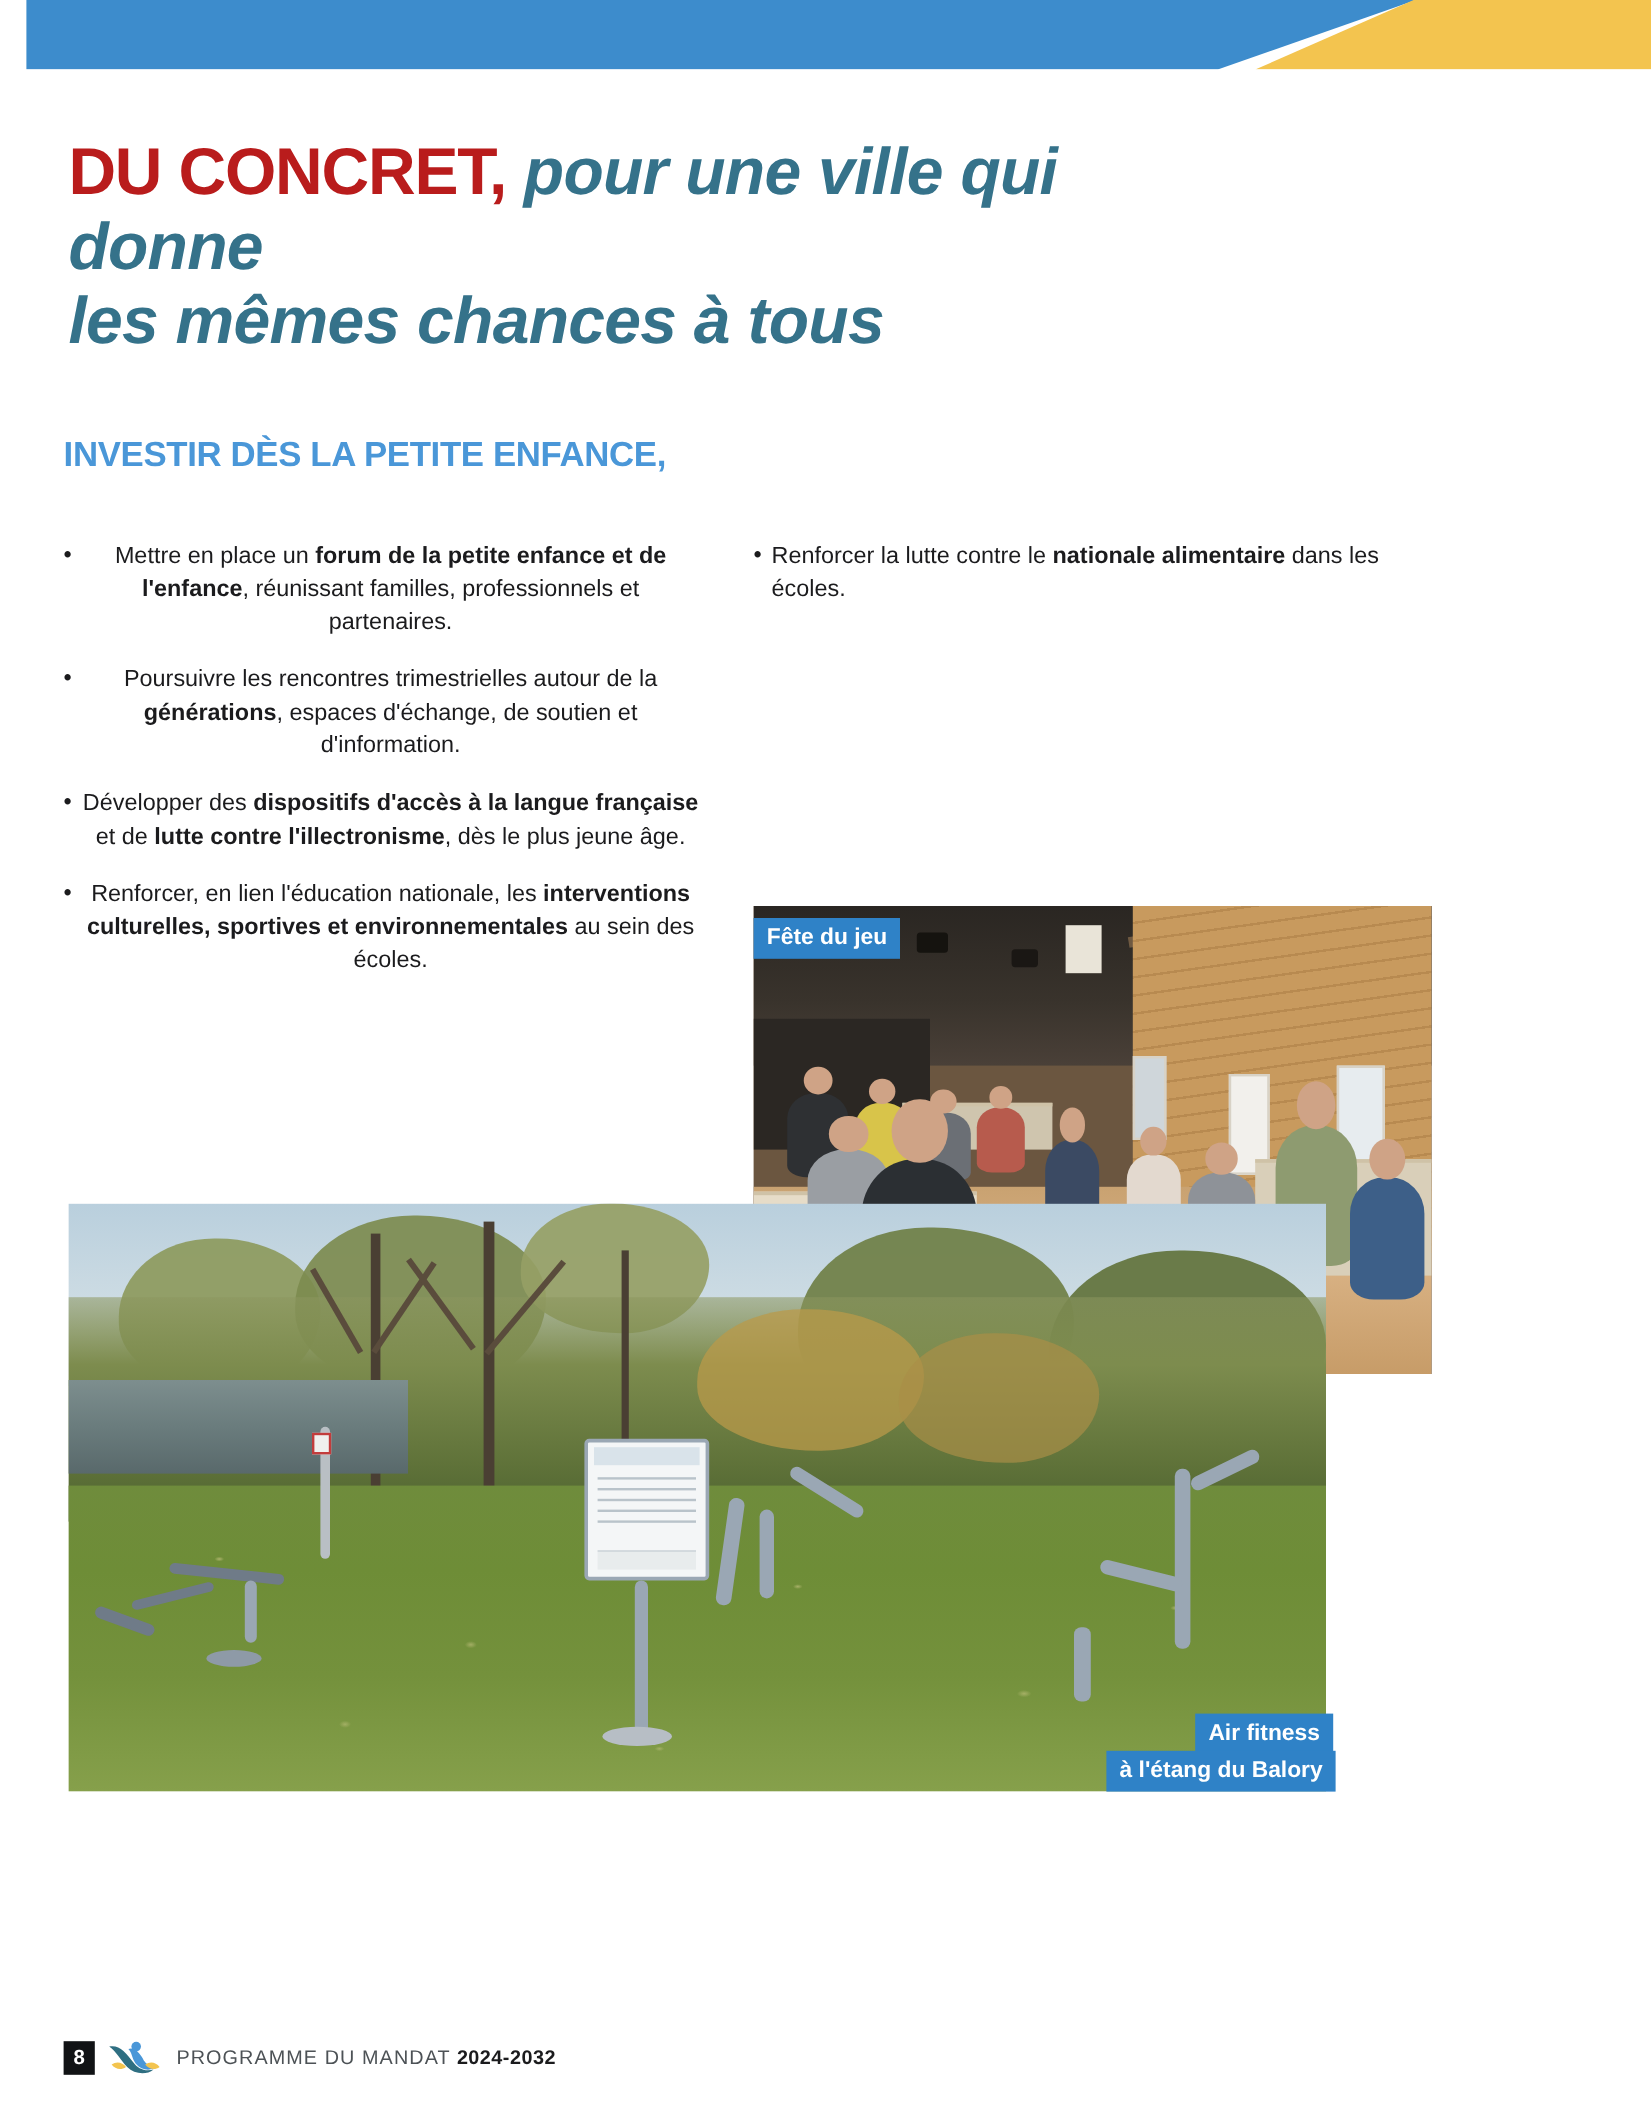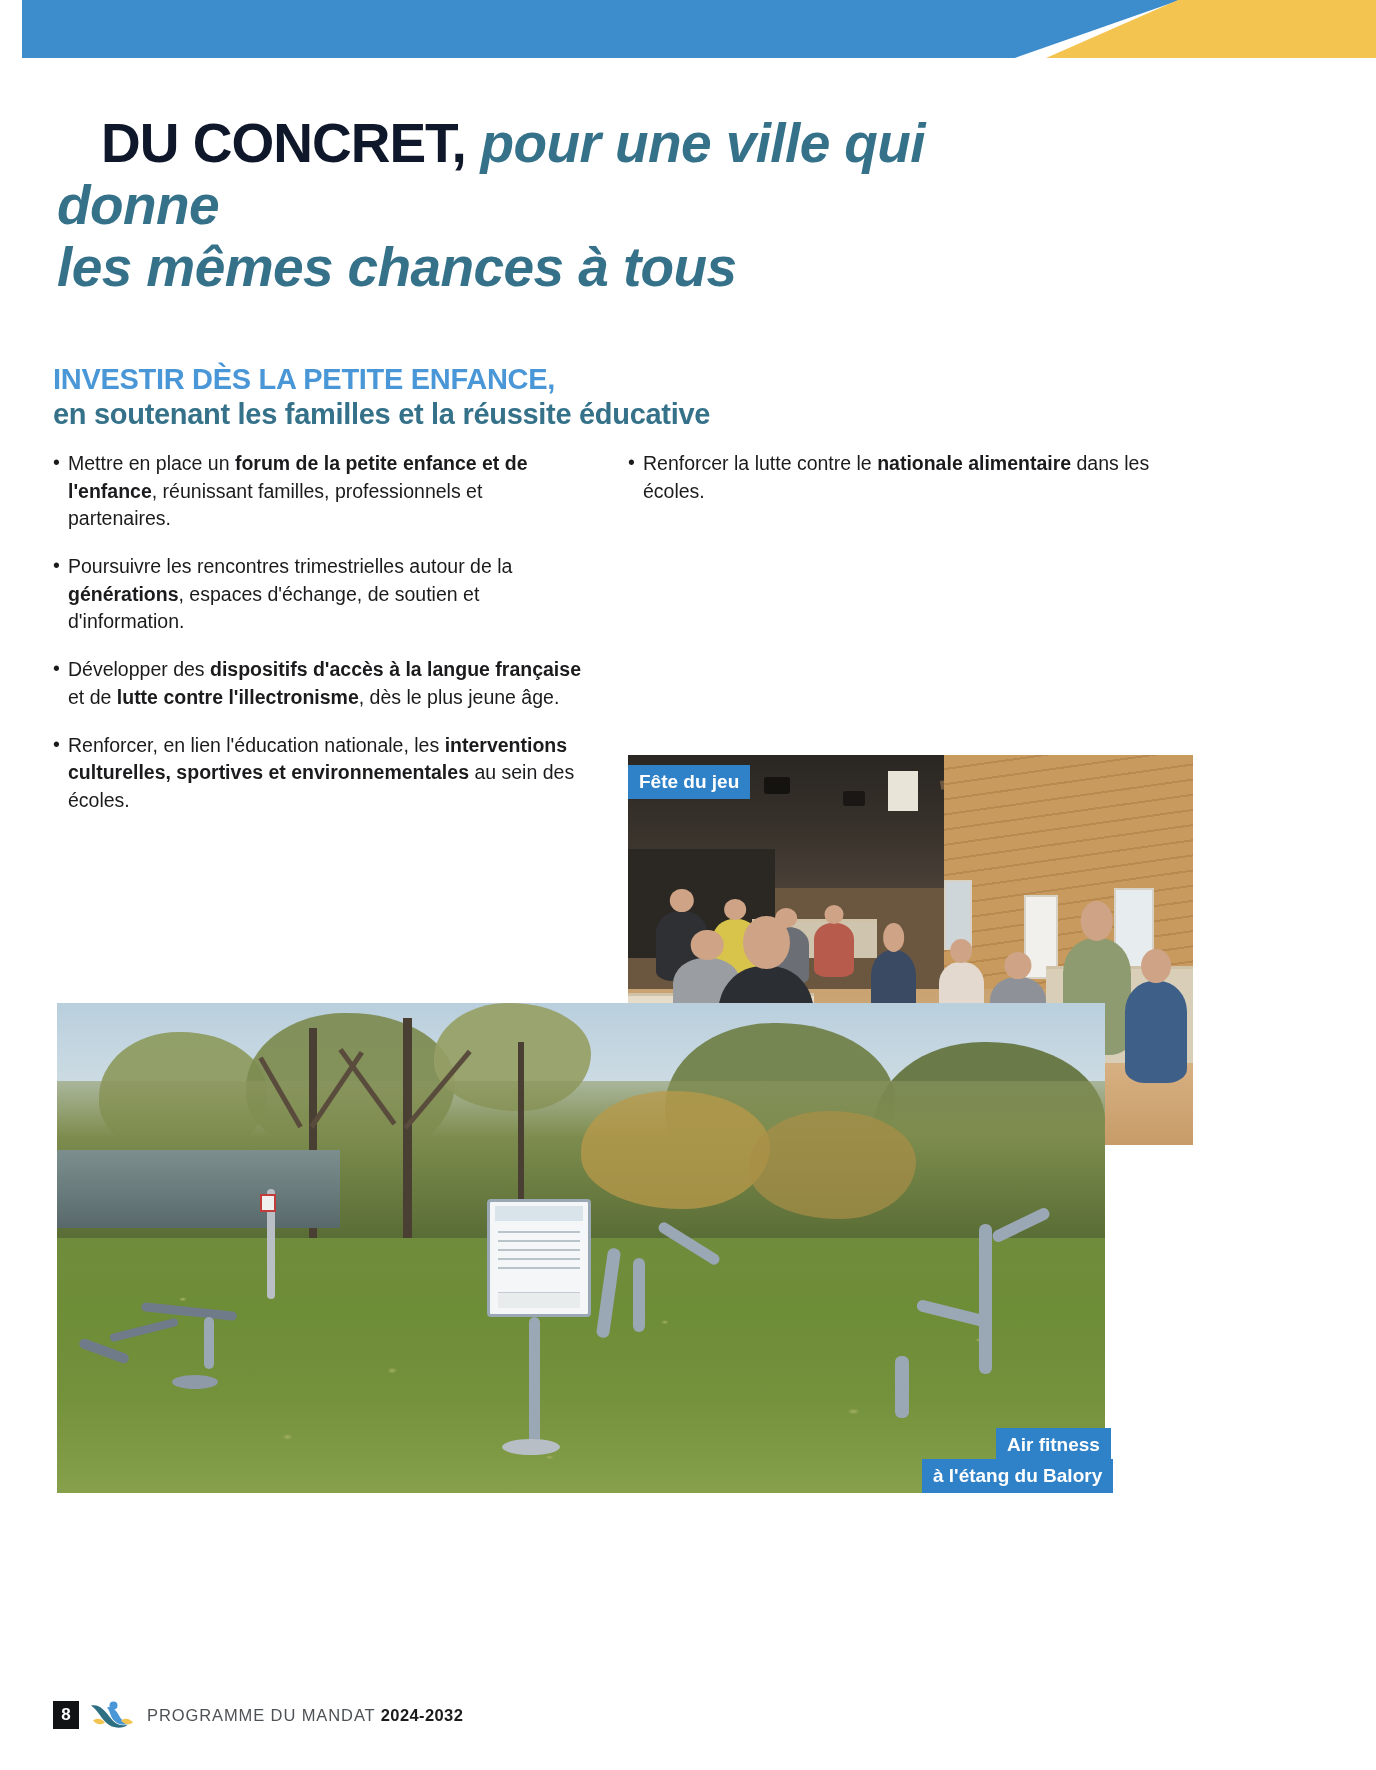--- a/index.html
+++ b/index.html
@@ -60,25 +60,24 @@
     left: 57px;
     width: 960px;
     font-family: "Liberation Sans Narrow", "Liberation Sans", sans-serif;
     font-size: 55px;
     line-height: 1.13;
     font-weight: 700;
     letter-spacing: -0.6px;
     color: #35728a;
   }
   .headline .hl-accent {
-    color: #0f172a;
+    color: #b91c1c;
     font-style: normal;
     font-weight: 700;
     letter-spacing: -1px;
-    margin-left: 44px;
   }
   .headline .hl-italic {
     font-style: italic;
     color: #35728a;
     font-weight: 700;
   }
 
   
   .callout {
     position: absolute;
@@ -121,21 +120,21 @@
     margin-top: 1px;
   }
 
   
   .col {
     position: absolute;
     font-size: 19.5px;
     line-height: 1.42;
     color: #1b1b1d;
   }
-  .col-left  { top: 450px; left: 53px;  width: 530px; }
+  .col-left  { top: 450px; left: 53px;  width: 530px; text-align: center; }
   .col-right { top: 450px; left: 628px; width: 545px; }
 
   .bullet {
     position: relative;
     padding-left: 15px;
     margin-bottom: 20px;
   }
   .bullet:last-child { margin-bottom: 0; }
   .bullet::before {
     content: "•";
@@ -322,21 +321,20 @@
   <div class="left-edge"></div>
 
   <h1 class="headline">
     <span class="hl-accent">DU CONCRET,</span><span class="hl-italic"> pour une ville qui donne</span><br>
     <span class="hl-italic">les mêmes chances à tous</span>
   </h1>
 
 
   <h2 class="section-head">
     <span class="sh-line1">INVESTIR DÈS LA PETITE ENFANCE,</span>
-    <span class="sh-line2">en soutenant les familles et la réussite éducative</span>
   </h2>
 
   <div class="col col-left" id="col-left">
       <div class="bullet"><span>Mettre en place un </span><b>forum de la petite enfance et de l'enfance</b><span>, réunissant familles, professionnels et partenaires.</span></div>
       <div class="bullet"><span>Poursuivre les rencontres trimestrielles autour de la </span><b>générations</b><span>, espaces d'échange, de soutien et d'information.</span></div>
       <div class="bullet"><span>Développer des </span><b>dispositifs d'accès à la langue française</b><span> et de </span><b>lutte contre l'illectronisme</b><span>, dès le plus jeune âge.</span></div>
       <div class="bullet"><span>Renforcer, en lien l'éducation nationale, les </span><b>interventions culturelles, sportives et environnementales</b><span> au sein des écoles.</span></div>
     </div>
 
   <div class="col col-right" id="col-right">

